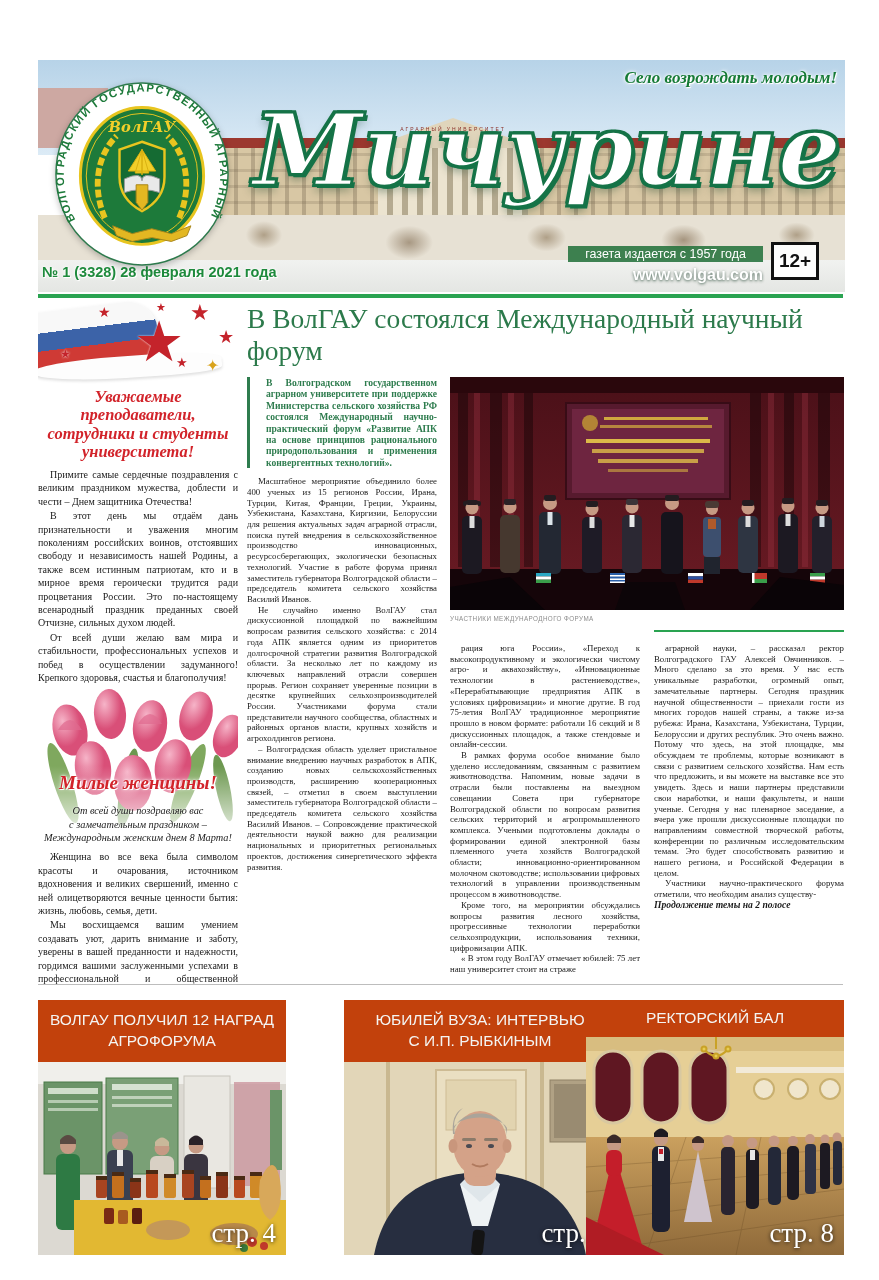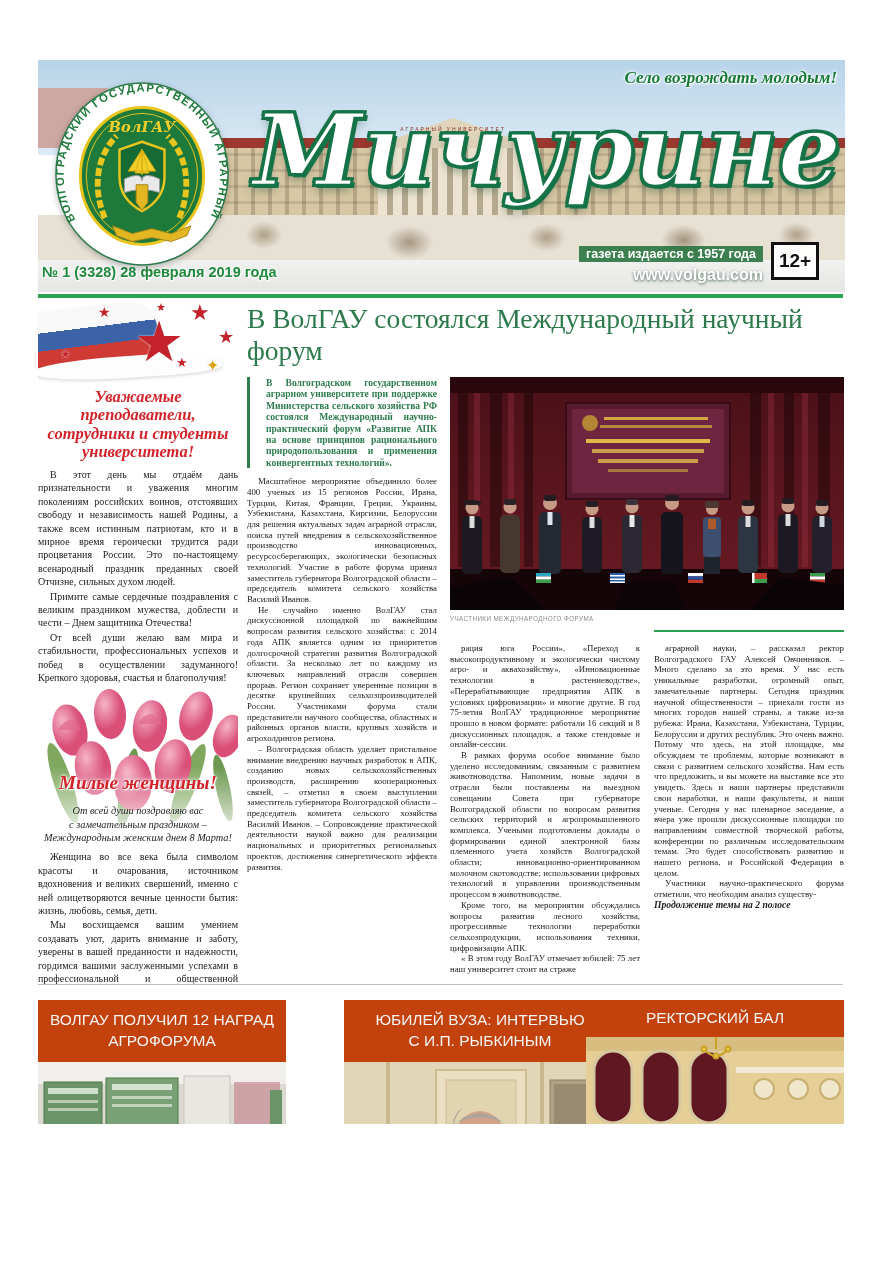--- a/index.html
+++ b/index.html
@@ -1,16 +1,16 @@
 <!DOCTYPE html>
 <html lang="ru"><head>
 <meta charset="utf-8">
 <style>
   html,body{margin:0;padding:0;background:#fff;}
-  .page{position:relative;width:879px;height:1124px;background:#fff;overflow:hidden;
+  .page{position:relative;width:879px;height:1280px;background:#fff;overflow:hidden;
         font-family:"Liberation Serif","DejaVu Serif",serif;color:#1a1a1a;}
 
   
   .hdr{position:absolute;left:38px;top:60px;width:807px;height:232px;overflow:hidden;}
   .hp{position:absolute;}
   .hp-sky{left:0;top:0;right:0;height:95px;background:linear-gradient(#b7d3e8,#dcebf6);}
   .hp-city1{left:0;top:28px;width:70px;height:60px;background:#cda8a2;}
   .hp-city2{left:70px;top:40px;width:60px;height:48px;background:#c2998f;}
   .hp-roof{left:60px;top:78px;right:0;height:10px;background:#9c382f;}
   .hp-bld{left:60px;top:88px;right:0;height:72px;background:#d8c7a4;
@@ -32,21 +32,21 @@
 
   .slogan{position:absolute;top:8px;right:8px;z-index:6;font-style:italic;font-weight:bold;
           font-size:17px;color:#157a35;text-shadow:0 0 3px #fff,0 0 5px #fff,1px 1px 0 #fff;}
   .masthead-title{position:absolute;left:215px;right:0;top:32px;z-index:5;text-align:center;
           font-family:"DejaVu Serif",serif;font-style:italic;font-weight:bold;font-size:99px;
           color:#fff;-webkit-text-stroke:2.5px #157347;
           text-shadow:3px 3px 0 #157347,-2px -2px 0 #157347,2px -2px 0 #157347,-2px 2px 0 #157347,0 6px 8px rgba(0,50,25,.35);}
   .issue{position:absolute;left:4px;bottom:12px;z-index:6;font-family:"Liberation Sans",sans-serif;
          font-weight:bold;font-size:14.5px;color:#1e8a3c;text-shadow:0 0 2px #fff,0 0 4px #fff,1px 1px 0 #fff;}
   .since-chip{position:absolute;right:82px;bottom:30px;z-index:6;background:rgba(30,110,55,.85);
-         color:#fff;font-family:"Liberation Sans",sans-serif;font-weight:bold;font-size:12.5px;padding:1px 7px;}
+         color:#fff;font-family:"Liberation Sans",sans-serif;font-weight:normal;font-size:12.5px;padding:1px 17px;}
   .website{position:absolute;right:82px;bottom:8px;z-index:6;color:#fff;font-family:"Liberation Sans",sans-serif;
          font-weight:bold;font-size:16px;text-shadow:0 1px 3px rgba(0,40,20,.7);}
   .age-badge{position:absolute;right:26px;bottom:12px;z-index:6;width:42px;height:32px;background:rgba(255,255,255,.92);
          border:3px solid #111;color:#111;font-family:"Liberation Sans",sans-serif;font-weight:bold;
          font-size:19px;display:flex;align-items:center;justify-content:center;}
   .logo-wrap{position:absolute;left:16px;top:20px;width:176px;height:188px;z-index:6;filter:drop-shadow(0 2px 3px rgba(0,0,0,.25));}
   .green-rule{position:absolute;left:38px;right:36px;top:294px;height:4px;background:#2aa351;}
 
   
   .leftcol{position:absolute;left:38px;top:300px;width:200px;height:684px;overflow:hidden;
@@ -114,21 +114,21 @@
     <div class="hp hp-roof"></div>
     <div class="hp hp-bld"></div>
     <div class="hp hp-pedi"></div>
     <div class="hp hp-sign">АГРАРНЫЙ УНИВЕРСИТЕТ</div>
     <div class="hp hp-port"></div>
     <div class="hp hp-trees"></div>
     <div class="hp hp-snow"></div>
 
     <div class="slogan">Село возрождать молодым!</div>
     <div class="masthead-title">Мичуринец</div>
-    <div class="issue">№ 1 (3328) 28 февраля  2019 года</div>
+    <div class="issue">№ 1 (3328) 28 февраля  2021 года</div>
     <div class="since-chip">газета  издается с 1957 года</div>
     <div class="website">www.volgau.com</div>
     <div class="age-badge">12+</div>
 
     <div class="logo-wrap">
       <svg width="176" height="188" viewBox="0 0 180 190">
         <ellipse cx="90" cy="95" rx="88" ry="93" fill="#ffffff" stroke="#2d7a4c" stroke-width="1.5"></ellipse>
         <path id="ringPath" d="M 22,142 A 80,86 0 1 1 158,142" fill="none"></path>
         <text font-family="Liberation Sans, sans-serif" font-size="11.5" font-weight="bold" fill="#1d7a3a" letter-spacing="1.5">
           <textPath href="#ringPath">ВОЛГОГРАДСКИЙ ГОСУДАРСТВЕННЫЙ АГРАРНЫЙ УНИВЕРСИТЕТ</textPath>
@@ -158,22 +158,22 @@
       <div class="star" style="left:60px;top:6px;font-size:14px;">★</div>
       <div class="star" style="left:138px;top:56px;font-size:13px;">★</div>
       <div class="star" style="left:22px;top:48px;font-size:12px;">★</div>
       <div class="star" style="left:118px;top:2px;font-size:11px;">★</div>
       <div class="star gold" style="left:168px;top:58px;font-size:16px;">✦</div>
     </div>
 
     <div class="greet-head pre">Уважаемые преподаватели,
 сотрудники и студенты
 университета!</div>
+    <p>Примите самые сердечные поздравления с великим праздником мужества, доблести и чести – Днем защитника Отечества!</p>
     <p>В этот день мы отдаём дань признательности и уважения многим поколениям российских воинов, отстоявших свободу и независимость нашей Родины, а также всем истинным патриотам, кто и в мирное время героически трудится ради процветания России. Это по-настоящему всенародный праздник преданных своей Отчизне, сильных духом людей.</p>
-    <p>Примите самые сердечные поздравления с великим праздником мужества, доблести и чести – Днем защитника Отечества!</p>
     <p>От всей души желаю вам мира и стабильности, профессиональных успехов и побед в осуществлении задуманного! Крепкого здоровья, счастья и благополучия!</p>
 
     <div class="tulip-art">
       <svg width="200" height="158" viewBox="0 0 200 158">
         <defs>
           <radialGradient id="pk" cx="35%" cy="30%">
               <stop offset="0%" stop-color="#f6b4c8"></stop>
               <stop offset="100%" stop-color="#d94f78"></stop>
             </radialGradient>
           <linearGradient id="fade" x1="0" y1="0" x2="0" y2="1">

